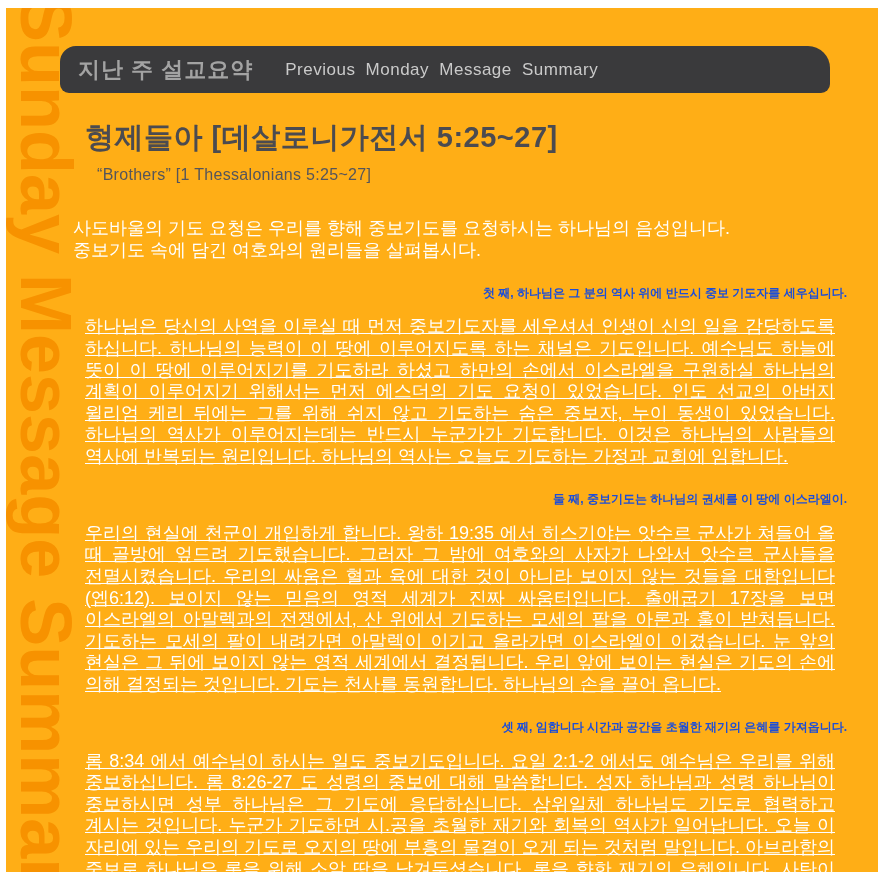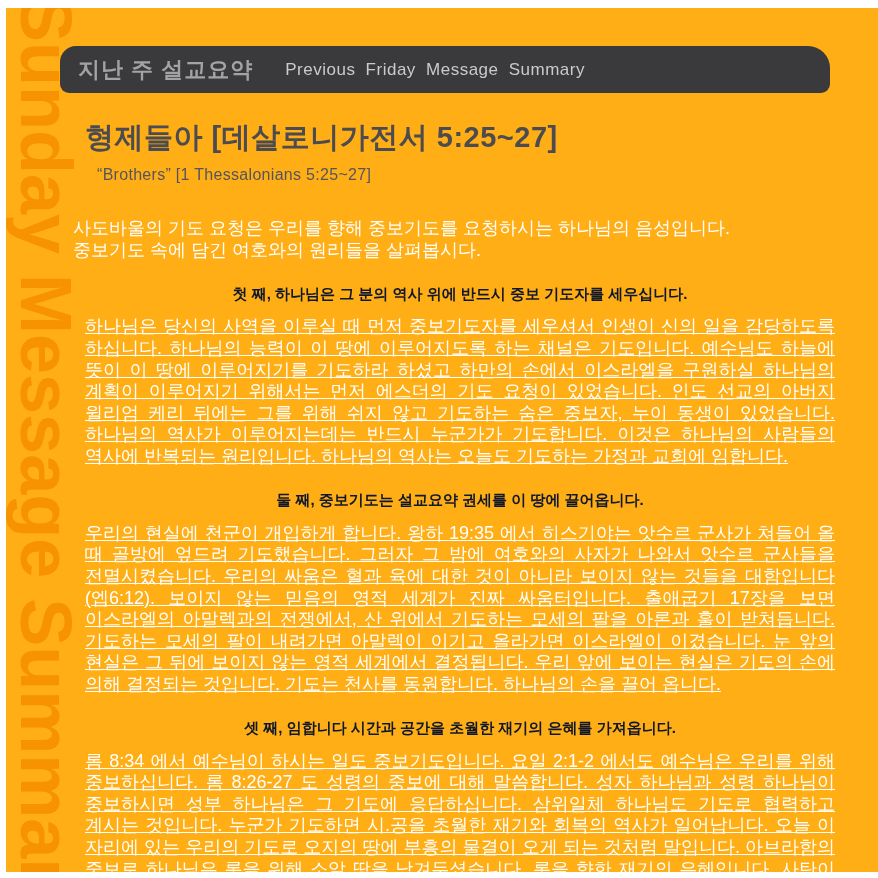--- a/index.html
+++ b/index.html
@@ -39,55 +39,55 @@
   .sermon-subtitle{
     color:#55555B;font-size:16px;margin-top:8px;letter-spacing:0.3px;margin-left:24px;
   }
   .bodytext{
     color:#FFFFFF;font-size:18px;line-height:21.6px;
     text-align:justify;word-break:keep-all;
   }
   .intro{margin:34px 0 0 0;}
   .section{margin-top:21.6px;}
   .sec-heading{
-    color:#0f172a;font-weight:bold;font-size:15px;line-height:21.6px;
-    text-align:center;
+    color:#1d4ed8;font-weight:bold;font-size:12px;line-height:21.6px;
+    text-align:right;
   }
   .sec-body{margin:12px;text-decoration:underline;}
   .closing{margin-top:21.6px;text-align:left;}
 </style>
 </head>
 <body>
 
 <div class="page">
   <div class="panel">
 
     <div class="vtext">Sunday Message Summary</div>
 
     <div class="header-bar">
       <span class="ko">지난 주 설교요약</span>
-      <span class="en">Previous Friday Message Summary</span>
+      <span class="en">Previous Monday Message Summary</span>
     </div>
 
     <div class="content">
       <h1 class="sermon-title">형제들아 [데살로니가전서 5:25~27]</h1>
       <div class="sermon-subtitle">“Brothers”  [1 Thessalonians 5:25~27]</div>
 
       <p class="bodytext intro">
         <span>사도바울의 기도 요청은 우리를 향해 중보기도를 요청하시는 하나님의 음성입니다.</span><br>
         <span>중보기도 속에 담긴 여호와의 원리들을 살펴봅시다.</span>
       </p>
 
       <div class="section">
         <div class="sec-heading">첫 째, 하나님은 그 분의 역사 위에 반드시 중보 기도자를 세우십니다.</div>
         <p class="bodytext sec-body">하나님은 당신의 사역을 이루실 때 먼저 중보기도자를 세우셔서 인생이 신의 일을 감당하도록 하십니다. 하나님의 능력이 이 땅에 이루어지도록 하는 채널은 기도입니다. 예수님도 하늘에 뜻이 이 땅에 이루어지기를 기도하라 하셨고 하만의 손에서 이스라엘을 구원하실 하나님의 계획이 이루어지기 위해서는 먼저 에스더의 기도 요청이 있었습니다. 인도 선교의 아버지 윌리엄 케리 뒤에는 그를 위해 쉬지 않고 기도하는 숨은 중보자, 누이 동생이 있었습니다. 하나님의 역사가 이루어지는데는 반드시 누군가가 기도합니다. 이것은 하나님의 사람들의 역사에 반복되는 원리입니다. 하나님의 역사는 오늘도 기도하는 가정과 교회에 임합니다.</p>
       </div>
 
       <div class="section">
-        <div class="sec-heading">둘 째, 중보기도는 설교요약 권세를 이 땅에 끌어옵니다.</div>
+        <div class="sec-heading">둘 째, 중보기도는 하나님의 권세를 이 땅에 이스라엘이.</div>
         <p class="bodytext sec-body">우리의 현실에 천군이 개입하게 합니다. 왕하 19:35 에서 히스기야는 앗수르 군사가 쳐들어 올 때 골방에 엎드려 기도했습니다. 그러자 그 밤에 여호와의 사자가 나와서 앗수르 군사들을 전멸시켰습니다. 우리의 싸움은 혈과 육에 대한 것이 아니라 보이지 않는 것들을 대함입니다(엡6:12). 보이지 않는 믿음의 영적 세계가 진짜 싸움터입니다. 출애굽기 17장을 보면 이스라엘의 아말렉과의 전쟁에서, 산 위에서 기도하는 모세의 팔을 아론과 훌이 받쳐듭니다. 기도하는 모세의 팔이 내려가면 아말렉이 이기고 올라가면 이스라엘이 이겼습니다. 눈 앞의 현실은 그 뒤에 보이지 않는 영적 세계에서 결정됩니다. 우리 앞에 보이는 현실은 기도의 손에 의해 결정되는 것입니다. 기도는 천사를 동원합니다. 하나님의 손을 끌어 옵니다.</p>
       </div>
 
       <div class="section">
         <div class="sec-heading">셋 째, 임합니다 시간과 공간을 초월한 재기의 은혜를 가져옵니다.</div>
         <p class="bodytext sec-body">롬 8:34 에서 예수님이 하시는 일도 중보기도입니다. 요일 2:1-2 에서도 예수님은 우리를 위해 중보하십니다. 롬 8:26-27 도 성령의 중보에 대해 말씀합니다. 성자 하나님과 성령 하나님이 중보하시면 성부 하나님은 그 기도에 응답하십니다. 삼위일체 하나님도 기도로 협력하고 계시는 것입니다. 누군가 기도하면 시.공을 초월한 재기와 회복의 역사가 일어납니다. 오늘 이 자리에 있는 우리의 기도로 오지의 땅에 부흥의 물결이 오게 되는 것처럼 말입니다. 아브라함의 중보로 하나님은 롯을 위해 소알 땅을 남겨두셨습니다. 롯을 향한 재기의 은혜입니다. 사탄이 베드로를 밀까부르듯 할 때 예수님은 베드로의 믿음을 위해 중보하셨습니다(눅22:31-32). 베드로의 재기가 시작된 것입니다. 중보기도로 재기의 은혜가 임합니다.</p>
       </div>
 
       <p class="bodytext closing">부흥을 만나는 민족과 교회는 우연이 아닙니다. 기도로 시작되는 것입니다.</p>
     </div>

